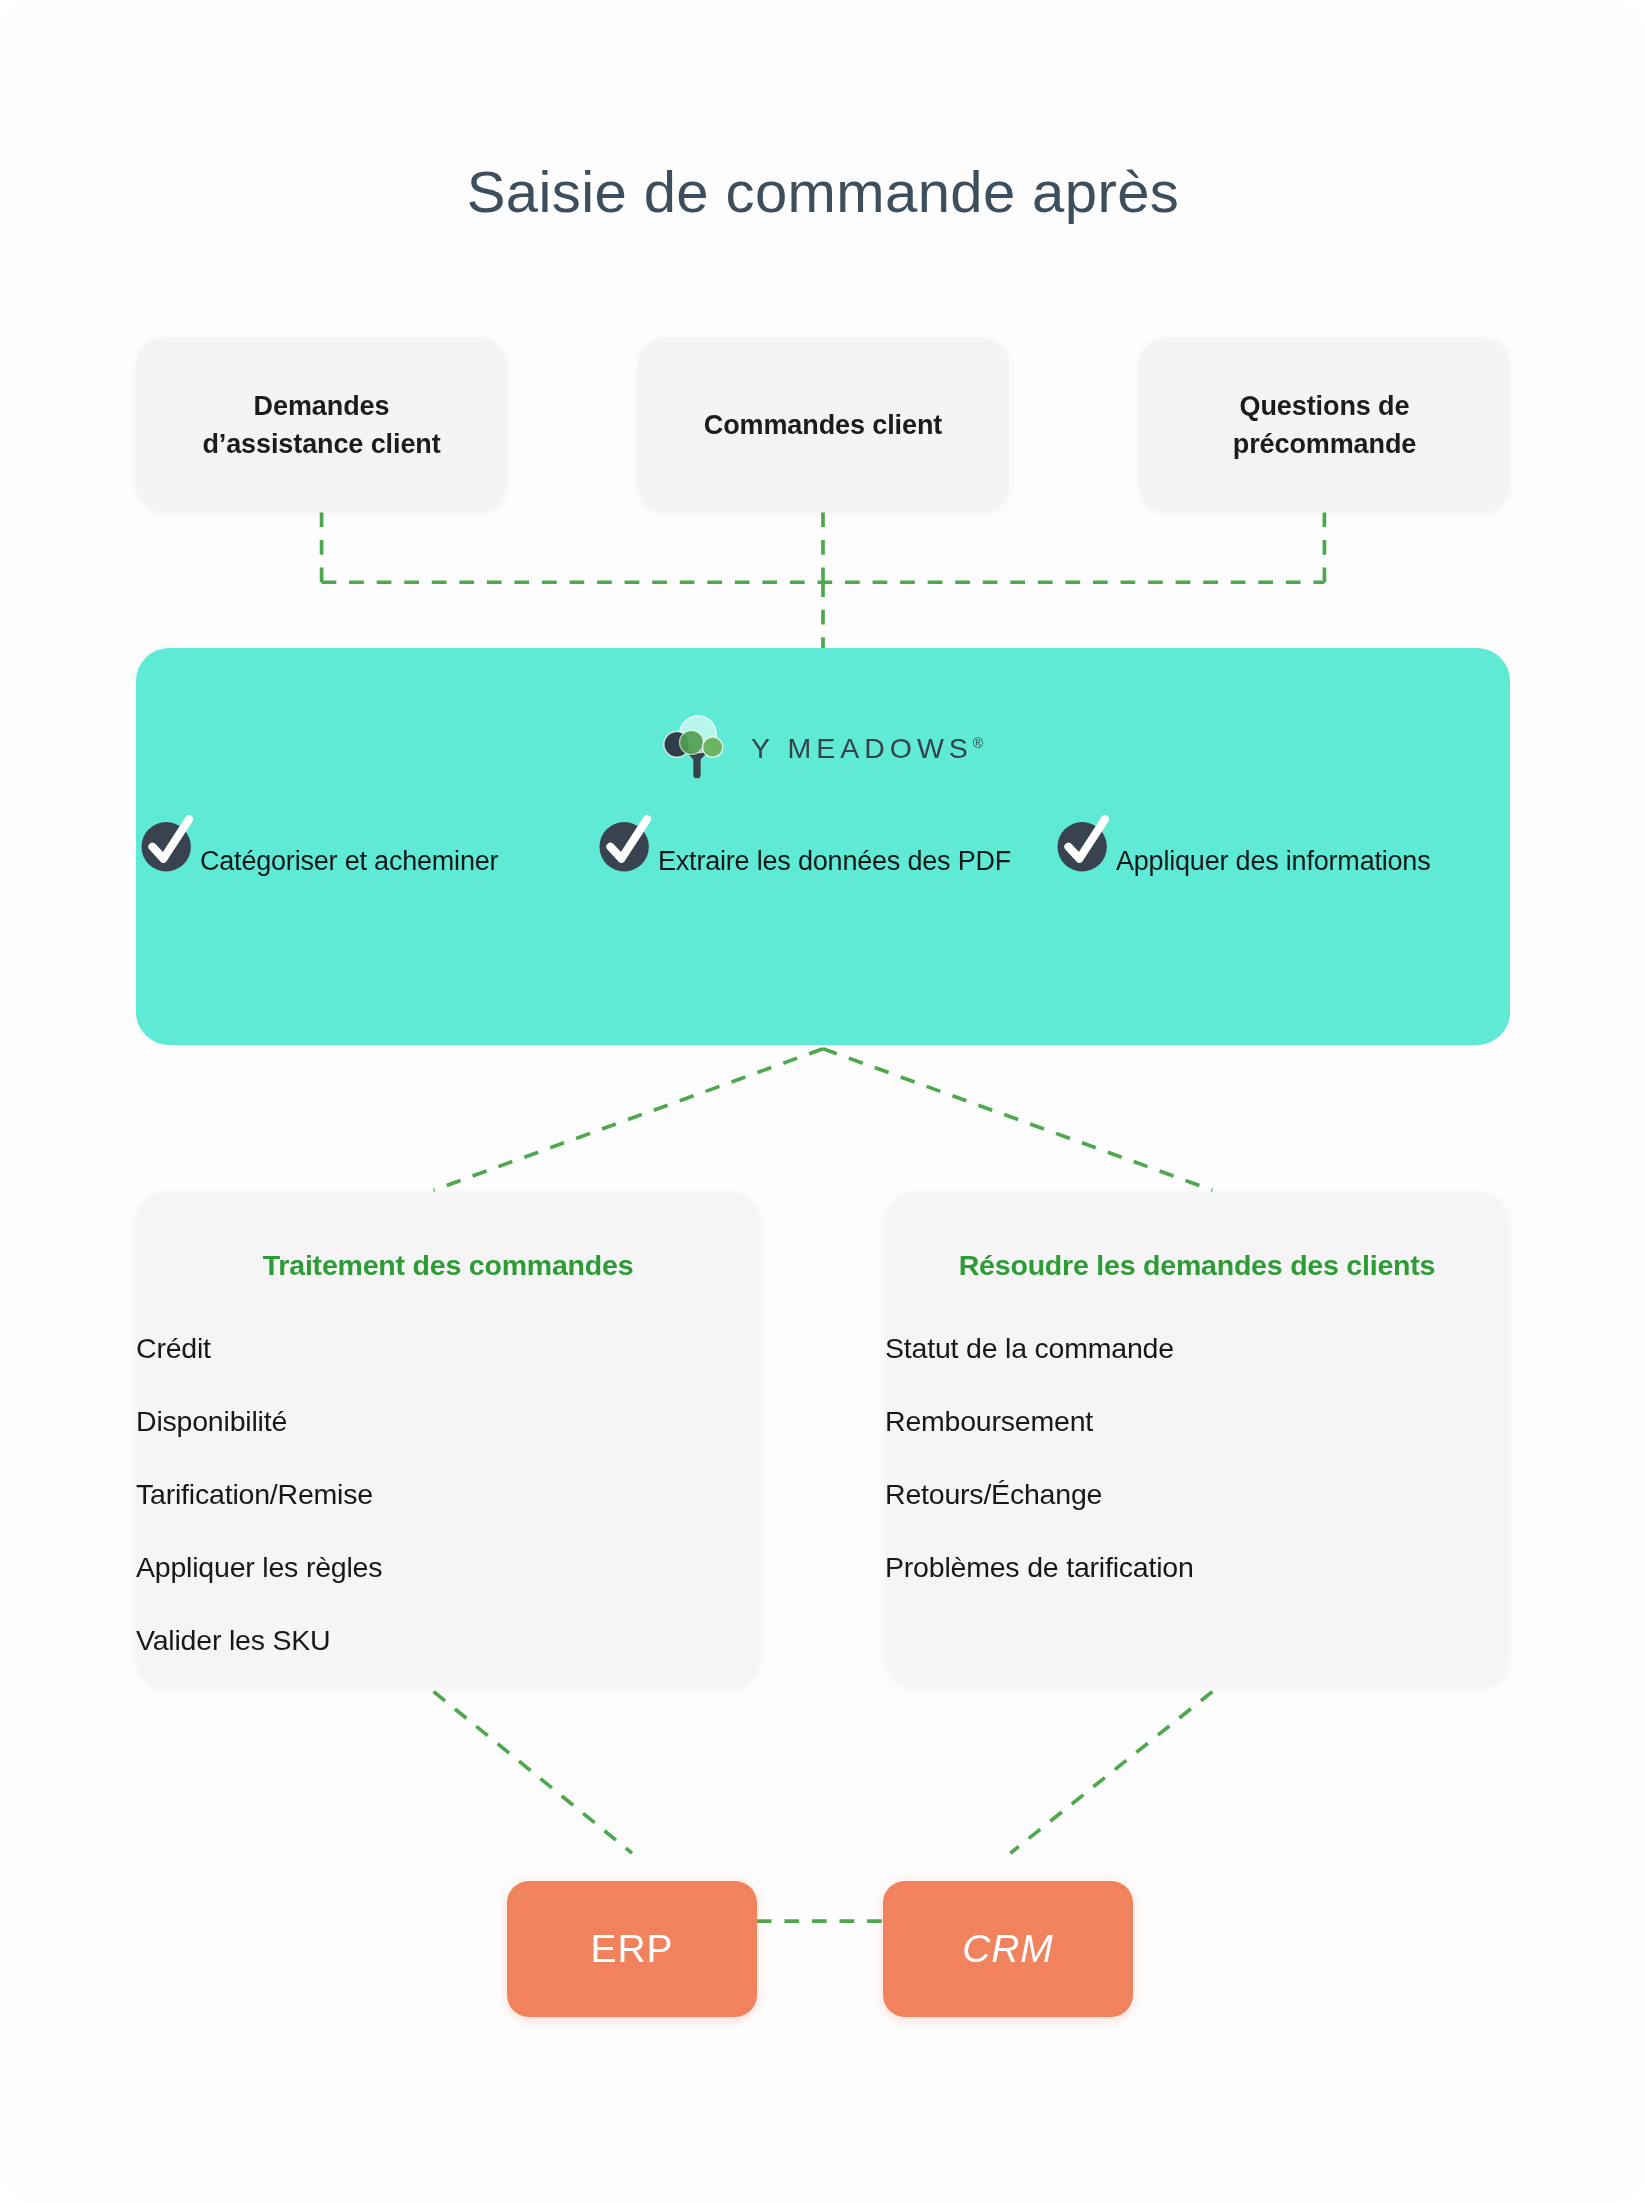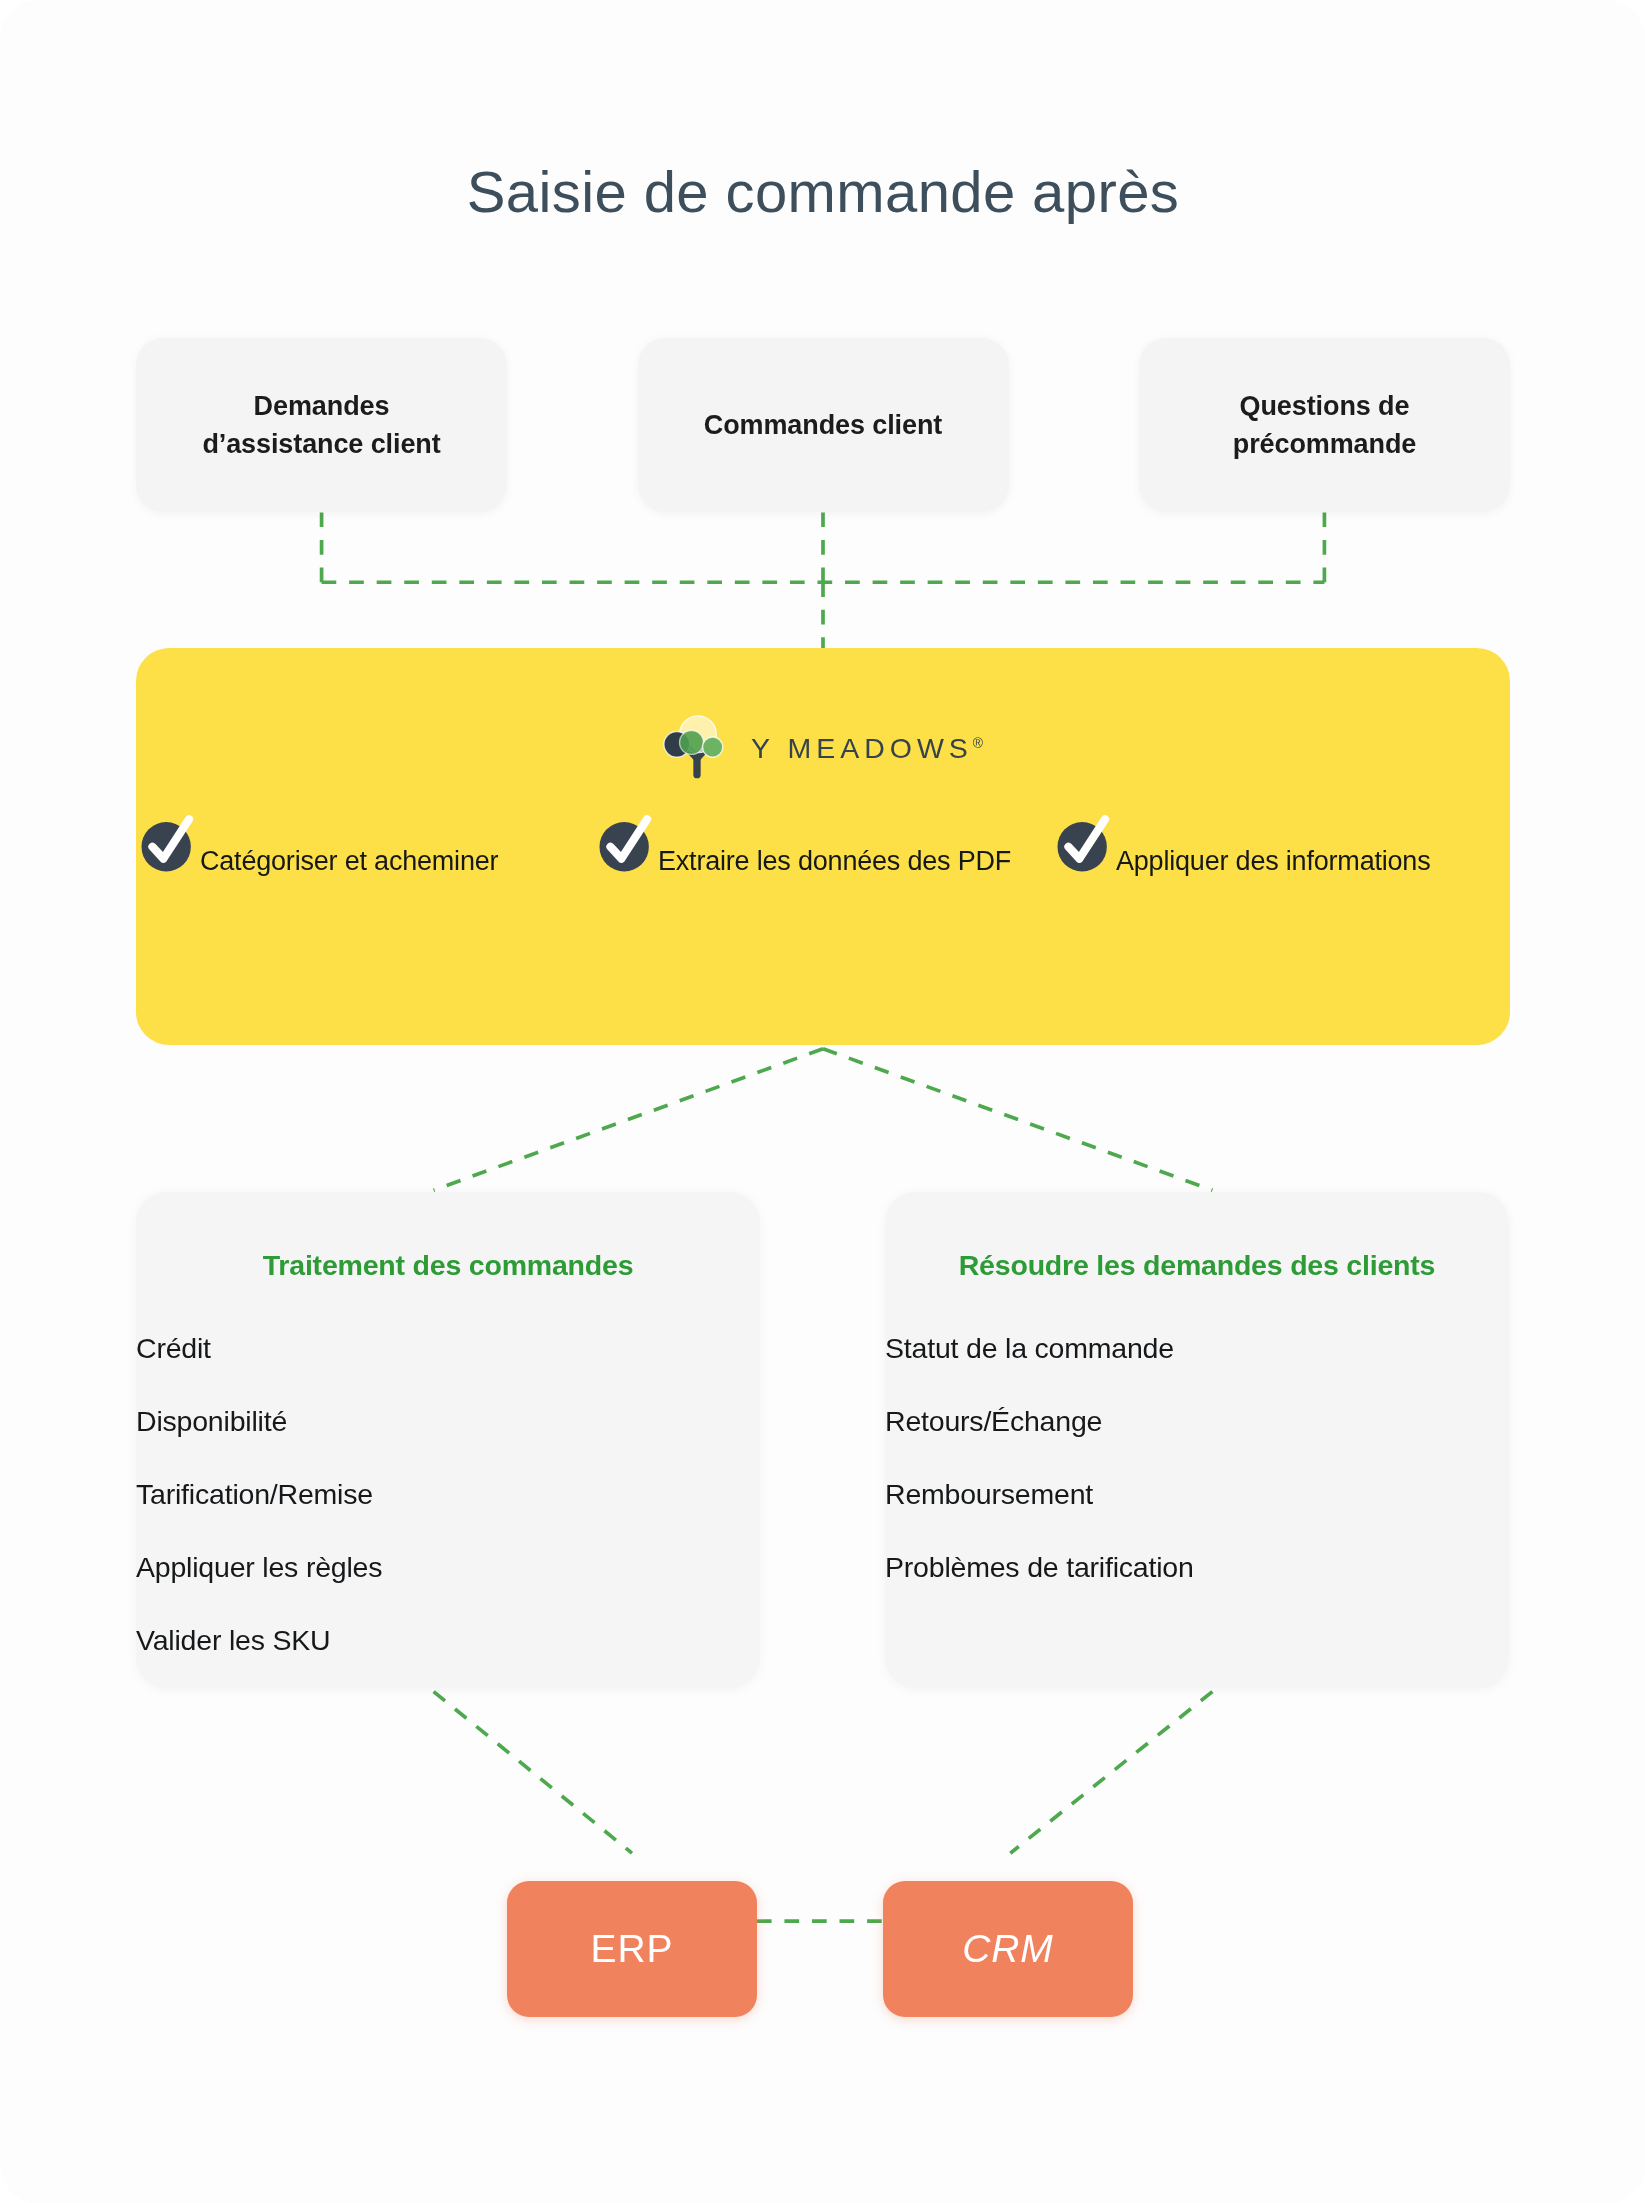--- a/index.html
+++ b/index.html
@@ -80,21 +80,21 @@
     white-space: pre-line;
   }
 
   
   .engine-panel {
     position: absolute;
     left: 136px;
     top: 648px;
     width: 1374px;
     height: 397px;
-    background: #fde047;
+    background: #5eead4;
     border-radius: 33px;
   }
   .logo-row {
     position: absolute;
     left: 0;
     top: 66px;
     width: 1374px;
     display: flex;
     align-items: center;
     justify-content: center;
@@ -300,22 +300,22 @@
       <li>Tarification/Remise</li>
       <li>Appliquer les règles</li>
       <li>Valider les SKU</li>
     </ul>
   </div>
 
   <div class="outcome-card outcome-right">
     <div class="outcome-heading">Résoudre les demandes des clients</div>
     <ul class="outcome-list">
       <li>Statut de la commande</li>
+      <li>Remboursement</li>
       <li>Retours/Échange</li>
-      <li>Remboursement</li>
       <li>Problèmes de tarification</li>
     </ul>
   </div>
 
   <div class="system-box system-erp">
     <span class="txt">ERP</span>
   </div>
   <div class="system-box system-crm">
     <span class="txt">CRM</span>
   </div>

